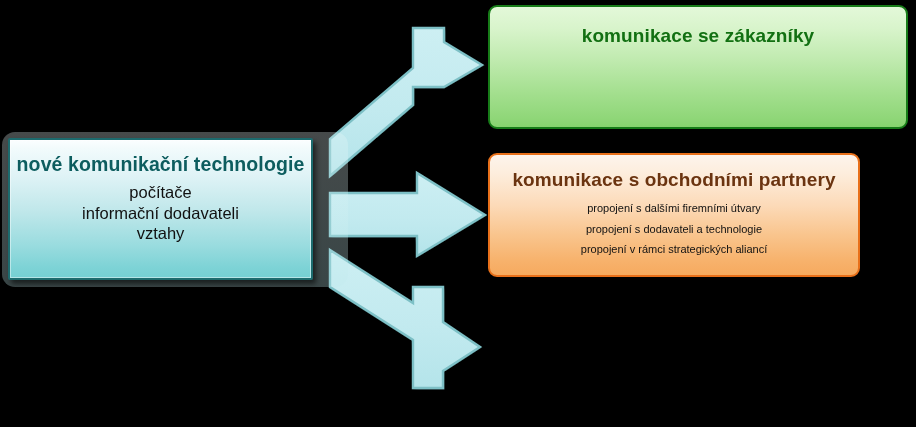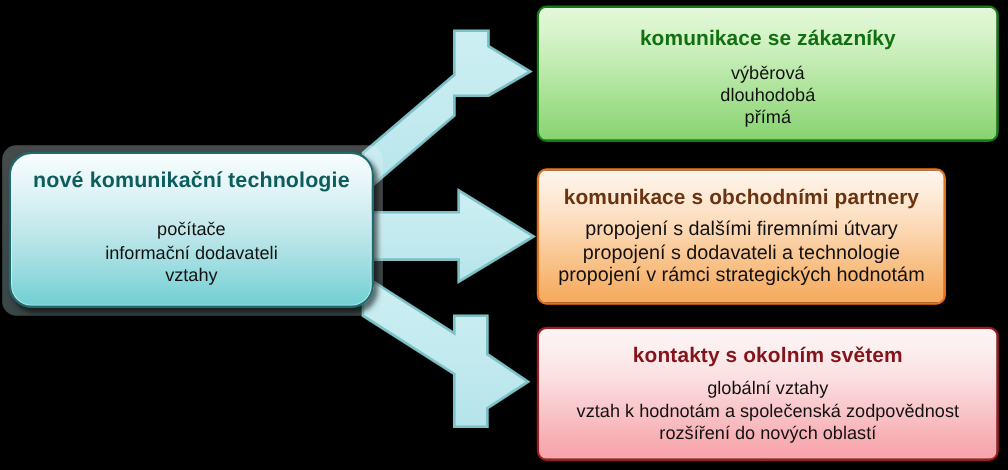--- a/index.html
+++ b/index.html
@@ -41,40 +41,40 @@
     white-space: nowrap;
   }
   .node .node-lines {
     font-weight: normal;
   }
   .node .node-lines div { white-space: nowrap; }
 
   
   #box-source {
     left: 8px; top: 138px;
-    width: 332px; height: 142px;
+    width: 305px; height: 142px;
     background: linear-gradient(to bottom,
        #fbfeff 0%, #f2fbfc 6%, #dff3f6 26%,
        #bfe7ea 52%, #9adcdf 76%, #7ed3d6 92%, #74cfd3 100%);
     border: 2px solid #1c6b6e;
-    border-radius: 21px;
+    border-radius: 2px;
     box-shadow: 3px 4px 5px rgba(0,0,0,0.55),
                 inset 0 0 0 1px rgba(255,255,255,0.45);
   }
   #box-source .node-title {
     color: #0d5d5f;
     font-size: 19.5px;
     line-height: 22px;
     margin-top: 13px;
   }
   #box-source .node-lines {
     color: #111111;
     font-size: 16.5px;
     line-height: 20.5px;
-    margin-top: 24px;
+    margin-top: 7px;
   }
   
   #box-source-halo {
     position: absolute;
     left: 2px; top: 132px;
     width: 346px; height: 155px;
     border-radius: 13px;
     background: linear-gradient(to bottom, #e9f7f8 0%, #cfeff1 60%, #bfe9ec 100%);
     opacity: 0.30;
     z-index: 2;
@@ -112,21 +112,21 @@
     box-shadow: 2px 3px 4px rgba(0,0,0,0.5);
   }
   #box-partners .node-title {
     color: #6b3410;
     font-size: 19px;
     line-height: 22px;
     margin-top: 14px;
   }
   #box-partners .node-lines {
     color: #111111;
-    font-size: 18px;
+    font-size: 11px;
     line-height: 20.5px;
     margin-top: 7px;
   }
 
   
   #box-world {
     left: 488px; top: 297px;
     width: 420px; height: 122px;
     background: linear-gradient(to bottom,
        #fdf4f5 0%, #fceff0 14%, #fbdfe1 38%, #f9c6ca 62%, #f7aeb3 86%, #f7a4aa 100%);
@@ -182,38 +182,25 @@
     <div class="node-title">nové komunikační technologie</div>
     <div class="node-lines">
       <div>počítače</div>
       <div>informační dodavateli</div>
       <div>vztahy</div>
     </div>
   </div>
 
   <div class="node" id="box-customers">
     <div class="node-title">komunikace se zákazníky</div>
-    <div class="node-lines">
-      <div>výběrová</div>
-      <div>dlouhodobá</div>
-      <div>přímá</div>
-    </div>
   </div>
 
   <div class="node" id="box-partners">
     <div class="node-title">komunikace s obchodními partnery</div>
     <div class="node-lines">
       <div>propojení s dalšími firemními útvary</div>
       <div>propojení s dodavateli a technologie</div>
-      <div>propojení v rámci strategických hodnotám</div>
+      <div>propojení v rámci strategických aliancí</div>
     </div>
   </div>
 
-  <div class="node" id="box-world">
-    <div class="node-title">kontakty s okolním světem</div>
-    <div class="node-lines">
-      <div>globální vztahy</div>
-      <div>vztah k hodnotám a společenská zodpovědnost</div>
-      <div>rozšíření do nových oblastí</div>
-    </div>
-  </div>
 
 </div>
 
 </body></html>

